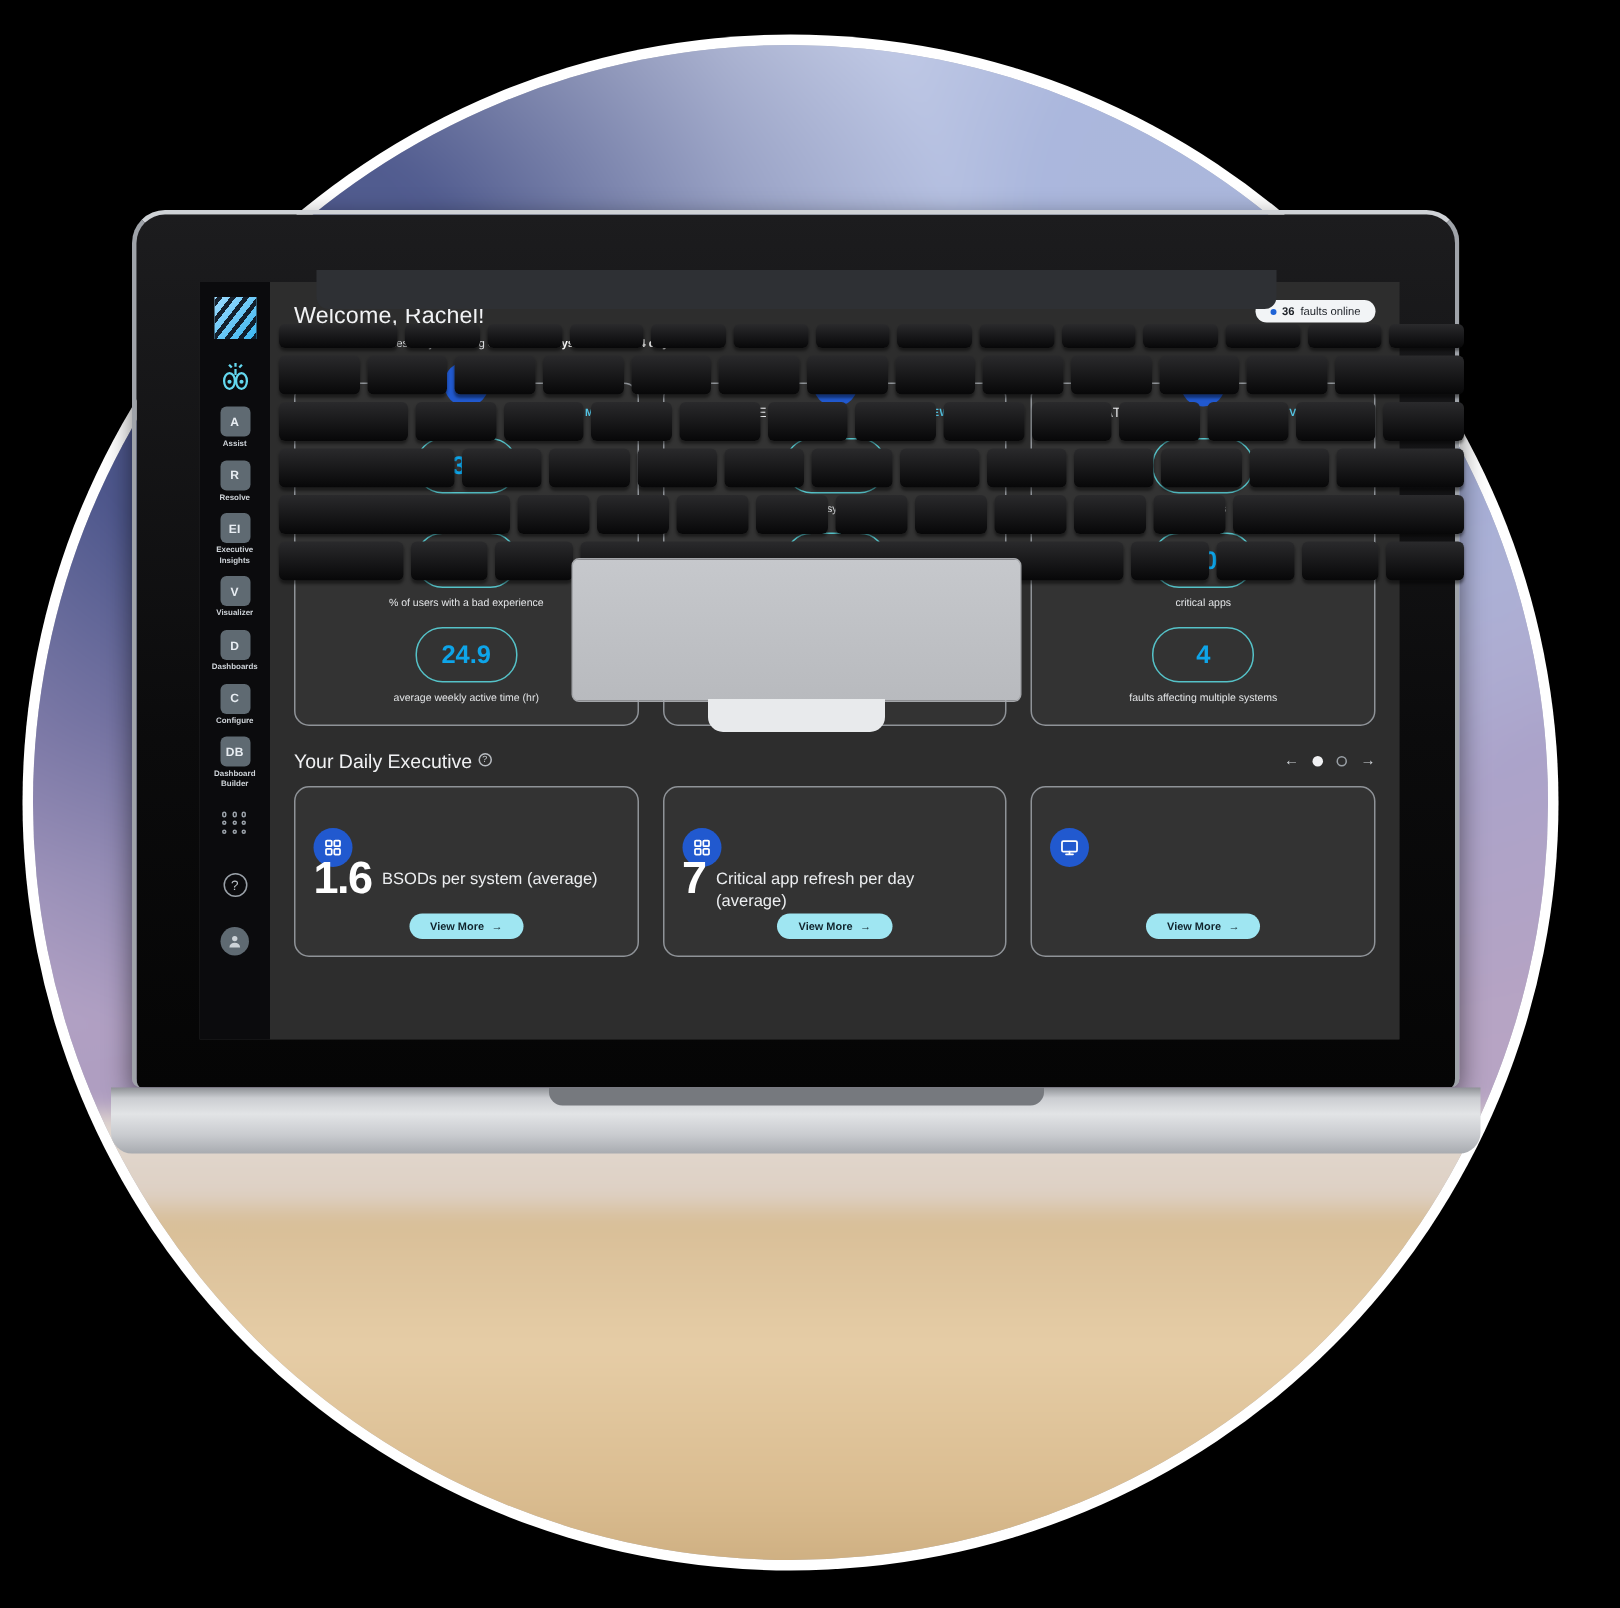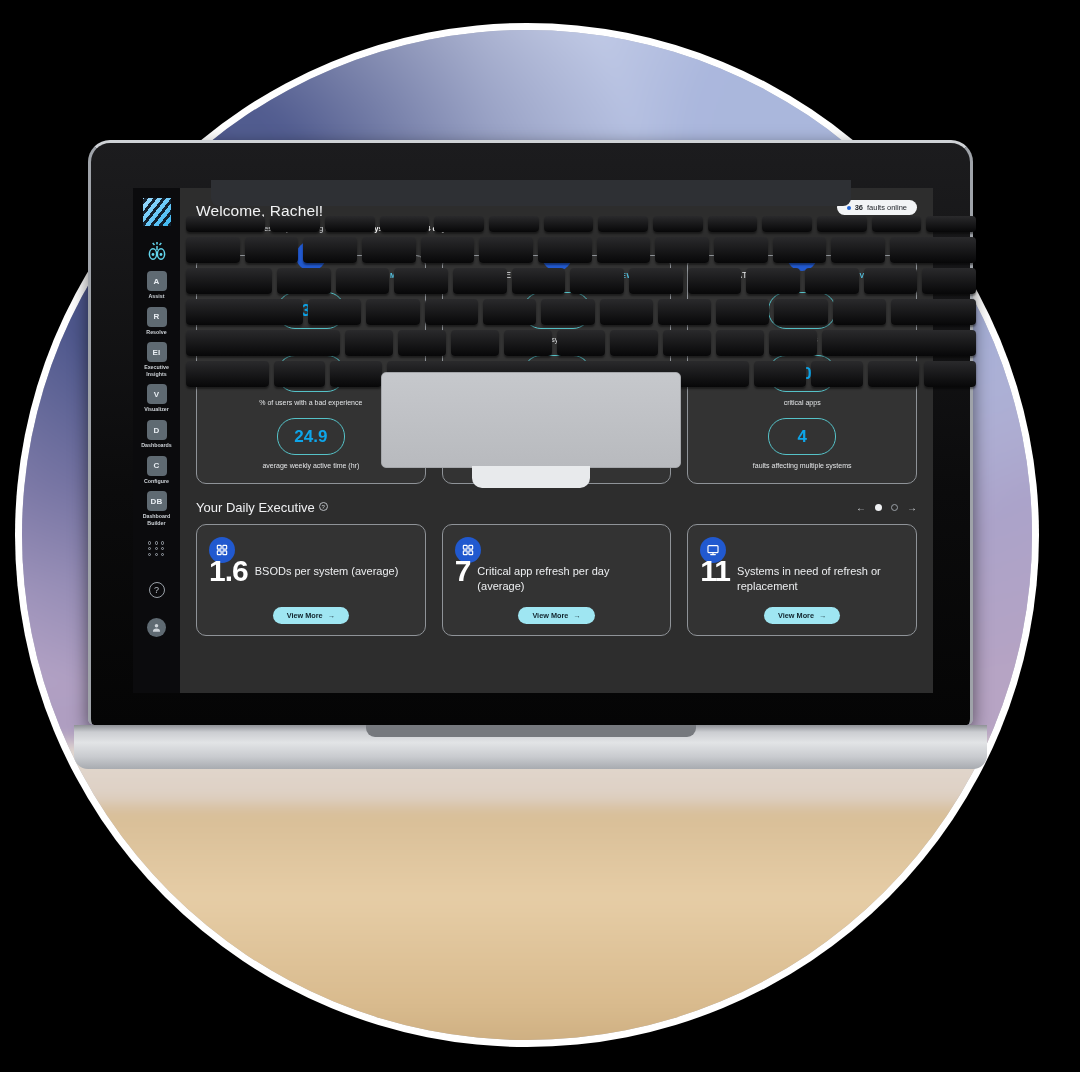--- a/index.html
+++ b/index.html
@@ -168,21 +168,21 @@
     align-self:flex-start; margin-top:2px;
   }
   .pager{ margin-left:auto; display:flex; align-items:center; gap:9px; }
   .pager .arw{ color:#cfd3d7; font-size:10px; cursor:pointer; }
   .pager .pdot{ width:7px; height:7px; border-radius:50%; background:#f0f1f3; }
   .pager .pdot.off{ background:transparent; border:1px solid #9aa0a6; }
 
   .insights{ display:flex; gap:16px; margin-top:9px; }
   .ins-card{
     flex:1; border:1px solid #8f9398; border-radius:10px; background:#333333;
-    padding:12px 12px 11px; position:relative; min-height:112px;
+    padding:27px 12px 11px; position:relative; min-height:112px;
     display:flex; flex-direction:column;
   }
   .ins-badge{
     width:26px; height:26px; border-radius:50%; background:#2159cf;
     display:flex; align-items:center; justify-content:center;
   }
   .ins-row{ display:flex; align-items:flex-start; gap:7px; margin-top:-6px; }
   .ins-num{ color:#ffffff; font-size:30px; font-weight:700; line-height:.95; letter-spacing:-1px; }
   .ins-text{ color:#eceef0; font-size:11px; line-height:1.35; padding-top:7px; }
   .vm-btn{
@@ -447,24 +447,20 @@
               </button>
             </div>
 
             <div class="ins-card">
               <div class="ins-badge">
                 <svg viewBox="0 0 24 24" width="14" height="14">
                   <rect x="3.4" y="4.6" width="17.2" height="12" rx="1.6" fill="none" stroke="#fff" stroke-width="2"></rect>
                   <path d="M12 16.6 v3 M8 19.8 h8" stroke="#fff" stroke-width="2" stroke-linecap="round"></path>
                 </svg>
               </div>
-              <div class="ins-row">
-                <span class="ins-num">11</span>
-                <span class="ins-text">Systems in need of refresh or replacement</span>
-              </div>
               <button class="vm-btn">
                 <span>View More</span>
                 <span>→</span>
               </button>
             </div>
 
           </div>
 
         </div>
       </div>

